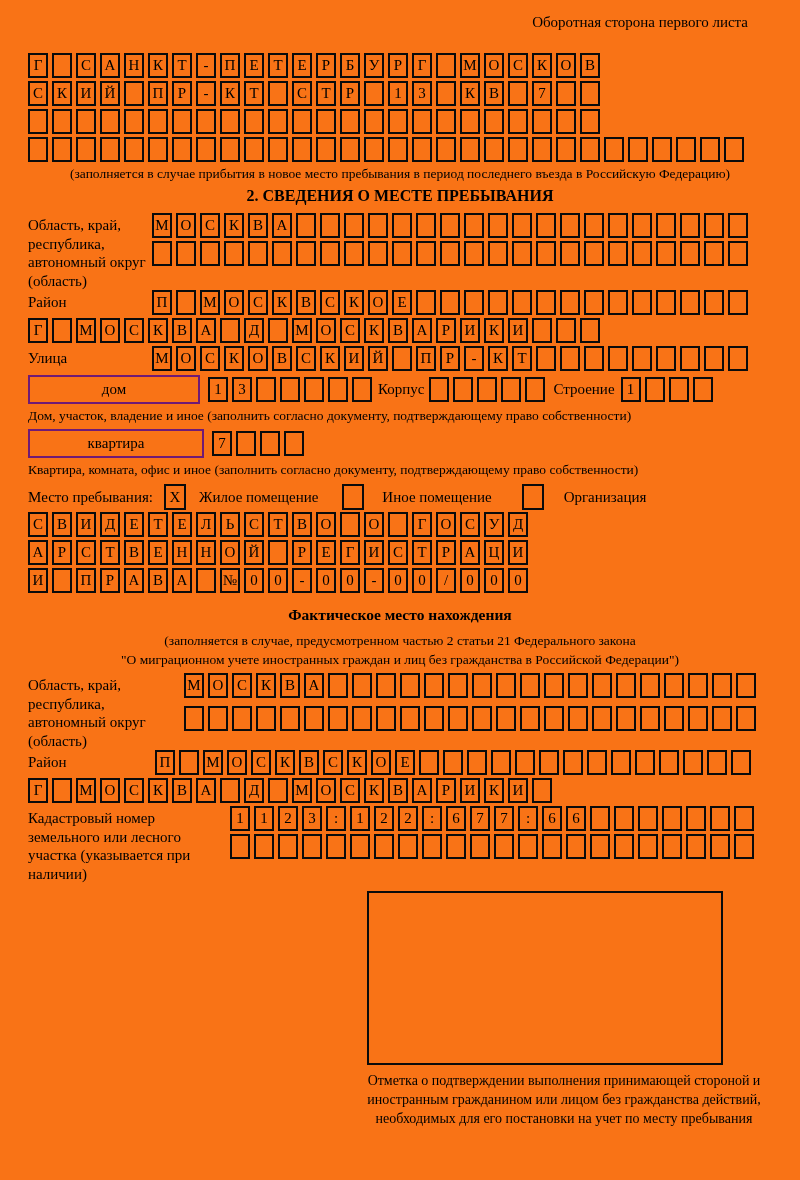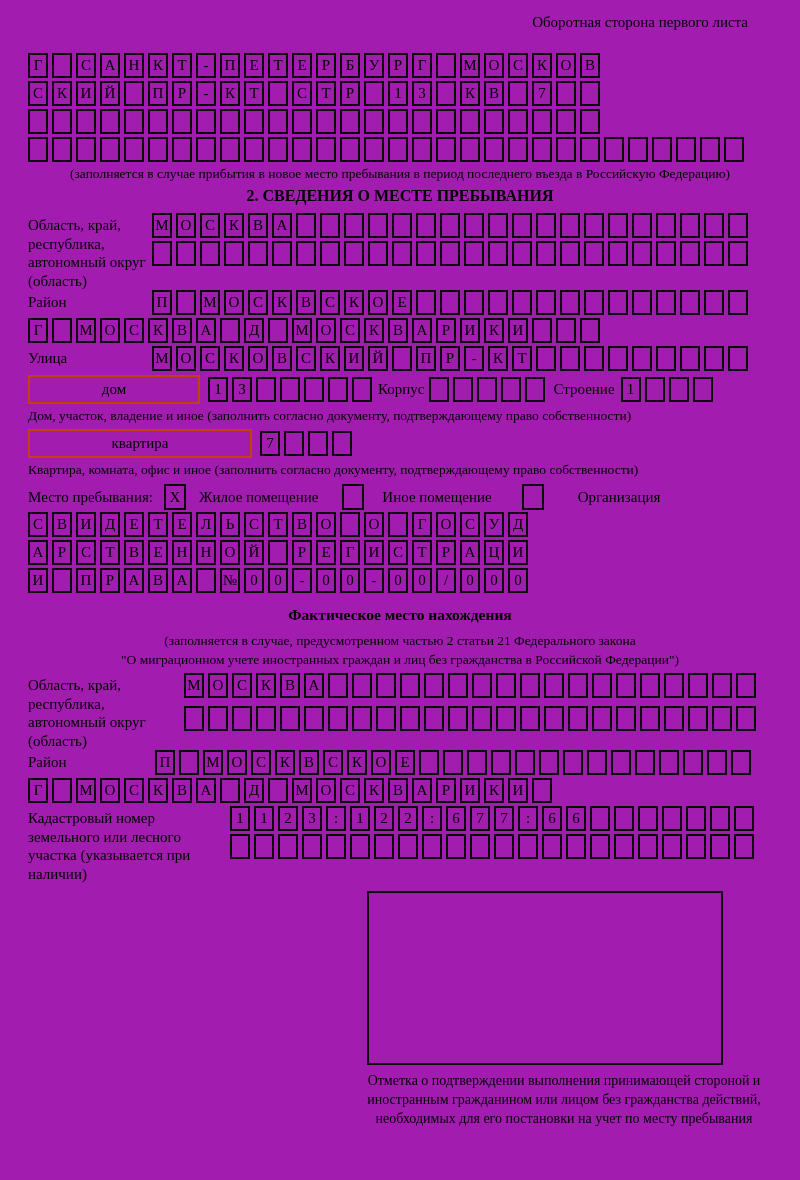--- a/index.html
+++ b/index.html
@@ -1,18 +1,18 @@
 <!DOCTYPE html>
 <html><head>
 <meta charset="utf-8">
 <style>
   html,body{margin:0;padding:0;background:#fff;}
   .page{
     position:relative; width:800px; height:1180px; box-sizing:border-box;
-    padding:14px 28px 0 28px; background:#a21caf; color:#000;
+    padding:14px 28px 0 28px; background:#f97316; color:#000;
     font-family:"Liberation Serif", serif; overflow:hidden;
   }
   .header-note{ text-align:right; font-size:15px; padding-right:24px; margin-bottom:22px; }
 
   .field{ display:flex; align-items:flex-start; }
   .field-label{ font-size:15px; line-height:18.5px; flex:none; padding-top:3px; }
   .w147{width:147px;} .w124{width:124px;} .w156{width:156px;} .w202{width:202px;} .w226{width:226px;} .w127{width:127px;}
 
   .cellcol{ display:flex; flex-direction:column; }
   .cellrow{ display:flex; gap:4px; margin-bottom:3px; flex:none; }
@@ -22,21 +22,21 @@
     font-family:"Liberation Serif", serif;
   }
   .gap-top{ margin-top:5px; }
 
   .caption{ font-size:13.5px; line-height:17px; margin:2px 0 5px 0; }
   .caption.center{ text-align:center; }
   .section-title{ text-align:center; font-weight:bold; font-size:16px; margin:4px 0 8px 0; }
 
   .domrow{ display:flex; align-items:center; margin:1px 0 3px 0; }
   .widebox{
-    box-sizing:border-box; border:2px solid #c2410c; height:29px;
+    box-sizing:border-box; border:2px solid #701a75; height:29px;
     text-align:center; font-size:15px; line-height:25px; flex:none;
   }
   .inline-label{ font-size:15px; flex:none;text-align:right; }
 
   .stayrow{ display:flex; align-items:center; font-size:15px; margin:6px 0 2px 0; }
   .checkbox{
     flex:none; width:22px; height:26px; box-sizing:border-box;
     border:2px solid #0b0b0b; text-align:center; font-size:15px; line-height:22px;
   }
   .choice-note{ font-size:13.5px; text-align:center; width:400px; margin-left:120px; margin-bottom:4px; }
@@ -355,39 +355,39 @@
     <span class="cellrow" style="margin-bottom:0;">
         <span class="cell">1</span>
         <span class="cell"></span>
         <span class="cell"></span>
         <span class="cell"></span>
       </span>
   </div>
   <div class="caption">Дом, участок, владение и иное (заполнить согласно документу, подтверждающему право собственности)</div>
 
   <div class="domrow">
-    <span class="widebox" style="width:224px;text-align:center;">квартира</span>
+    <span class="widebox" style="width:176px;text-align:center;">квартира</span>
     <span style="width:8px;flex:none;"></span>
     <span class="cellrow" style="margin-bottom:0;">
         <span class="cell">7</span>
         <span class="cell"></span>
         <span class="cell"></span>
         <span class="cell"></span>
       </span>
   </div>
   <div class="caption">Квартира, комната, офис и иное (заполнить согласно документу, подтверждающему право собственности)</div>
 
   <div class="stayrow">
     <span>Место пребывания:</span>
     <span class="checkbox" style="margin-left:11px;">X</span>
     <span style="margin-left:13px;">Жилое помещение</span>
     <span class="checkbox" style="margin-left:24px;"></span>
     <span style="margin-left:18px;text-align:right;">Иное помещение</span>
     <span class="checkbox" style="margin-left:30px;"></span>
-    <span style="margin-left:34px;">Организация</span>
+    <span style="margin-left:20px;">Организация</span>
   </div>
 
   <div class="field">
     <div class="cellcol">
       <div class="cellrow">
           <span class="cell">С</span>
           <span class="cell">В</span>
           <span class="cell">И</span>
           <span class="cell">Д</span>
           <span class="cell">Е</span>

